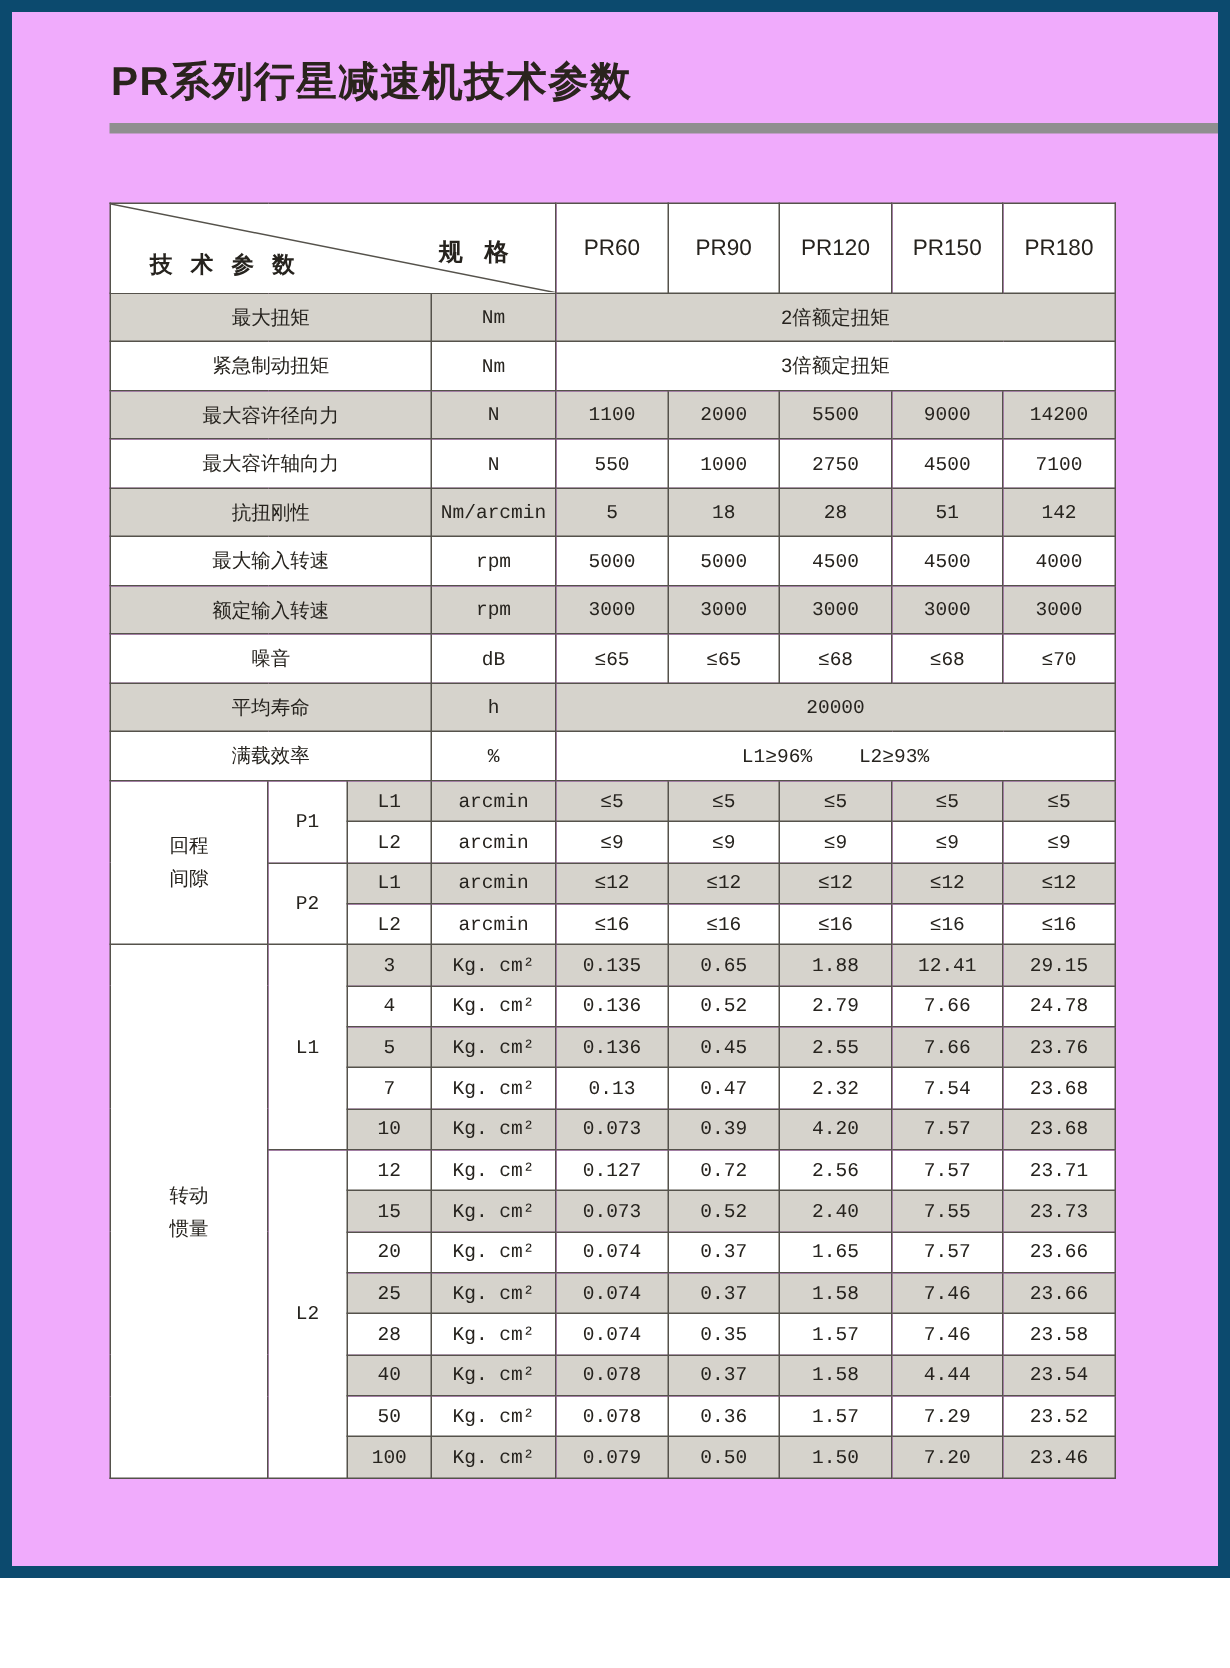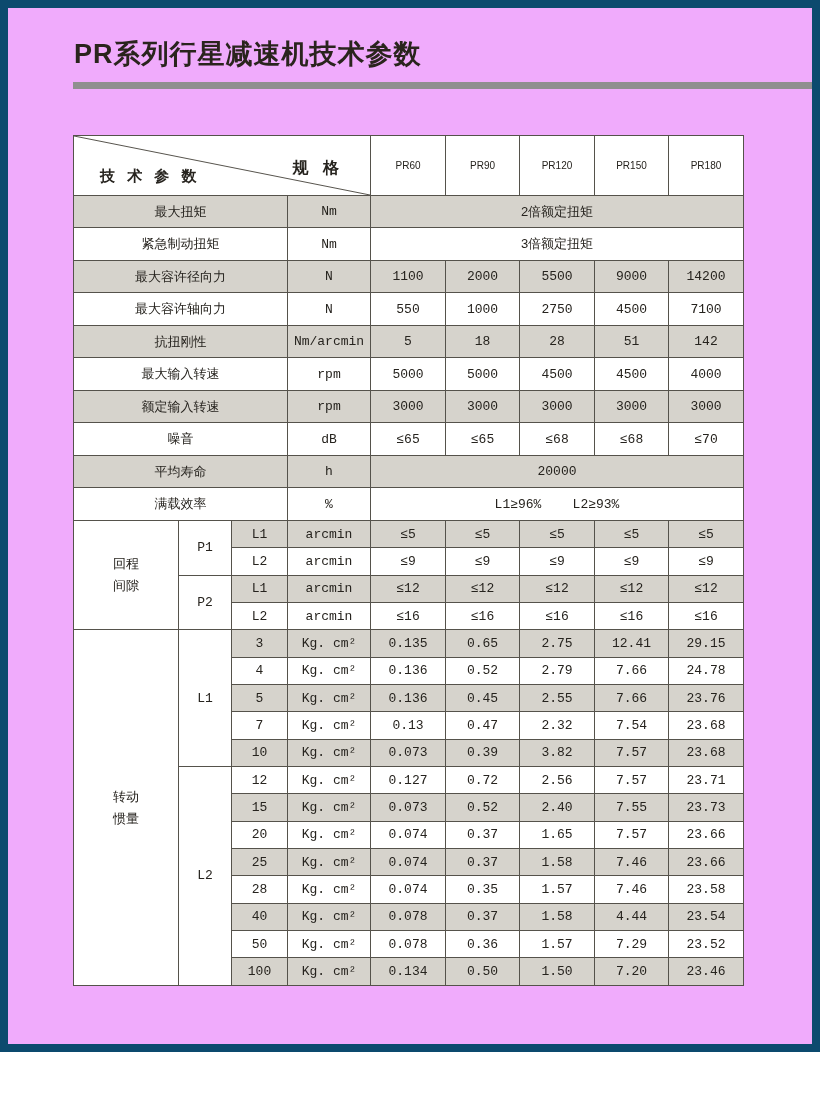--- a/index.html
+++ b/index.html
@@ -33,21 +33,21 @@
     border:1px solid #55524b;
     text-align:center;vertical-align:middle;
     padding:0;overflow:hidden;
     background:#ffffff;
   }
   tr.hdr{height:60px;}
   tr.g td{background:#d6d3cc;}
   td.span-cell{background:#ffffff !important;}
   .cn{font-family:"Liberation Sans",sans-serif;}
   .mn{font-family:"Liberation Mono","DejaVu Sans Mono",monospace;}
-  td.colh{font-size:10px;font-family:"Liberation Sans",sans-serif;}
+  td.colh{font-size:15px;font-family:"Liberation Sans",sans-serif;}
   td.diag{position:relative;}
   td.diag svg{position:absolute;left:0;top:0;width:100%;height:100%;}
   .spec-lb{
     position:absolute;right:26px;top:22px;
     font-size:16px;font-weight:bold;letter-spacing:5px;
   }
   .param-lb{
     position:absolute;left:26px;bottom:9px;
     font-size:15px;font-weight:bold;letter-spacing:4px;
   }
@@ -223,21 +223,21 @@
     </tr>
 
     <tr class="g">
       <td rowspan="13" class="span-cell cn prewrap">转动
 惯量</td>
       <td rowspan="5" class="span-cell mn">L1</td>
       <td class="mn">3</td>
       <td class="mn">Kg. cm²</td>
       <td class="mn">0.135</td>
       <td class="mn">0.65</td>
-      <td class="mn">2.75</td>
+      <td class="mn">1.88</td>
       <td class="mn">12.41</td>
       <td class="mn">29.15</td>
     </tr>
     <tr>
       <td class="mn">4</td>
       <td class="mn">Kg. cm²</td>
       <td class="mn">0.136</td>
       <td class="mn">0.52</td>
       <td class="mn">2.79</td>
       <td class="mn">7.66</td>
@@ -259,21 +259,21 @@
       <td class="mn">0.47</td>
       <td class="mn">2.32</td>
       <td class="mn">7.54</td>
       <td class="mn">23.68</td>
     </tr>
     <tr class="g">
       <td class="mn">10</td>
       <td class="mn">Kg. cm²</td>
       <td class="mn">0.073</td>
       <td class="mn">0.39</td>
-      <td class="mn">3.82</td>
+      <td class="mn">4.20</td>
       <td class="mn">7.57</td>
       <td class="mn">23.68</td>
     </tr>
 
     <tr>
       <td rowspan="8" class="span-cell mn">L2</td>
       <td class="mn">12</td>
       <td class="mn">Kg. cm²</td>
       <td class="mn">0.127</td>
       <td class="mn">0.72</td>
@@ -331,21 +331,21 @@
       <td class="mn">Kg. cm²</td>
       <td class="mn">0.078</td>
       <td class="mn">0.36</td>
       <td class="mn">1.57</td>
       <td class="mn">7.29</td>
       <td class="mn">23.52</td>
     </tr>
     <tr class="g">
       <td class="mn">100</td>
       <td class="mn">Kg. cm²</td>
-      <td class="mn">0.134</td>
+      <td class="mn">0.079</td>
       <td class="mn">0.50</td>
       <td class="mn">1.50</td>
       <td class="mn">7.20</td>
       <td class="mn">23.46</td>
     </tr>
   </tbody>
     </table>
 
   <svg class="gear" viewBox="0 0 52 52">
     <g fill="#c9c9c9">

